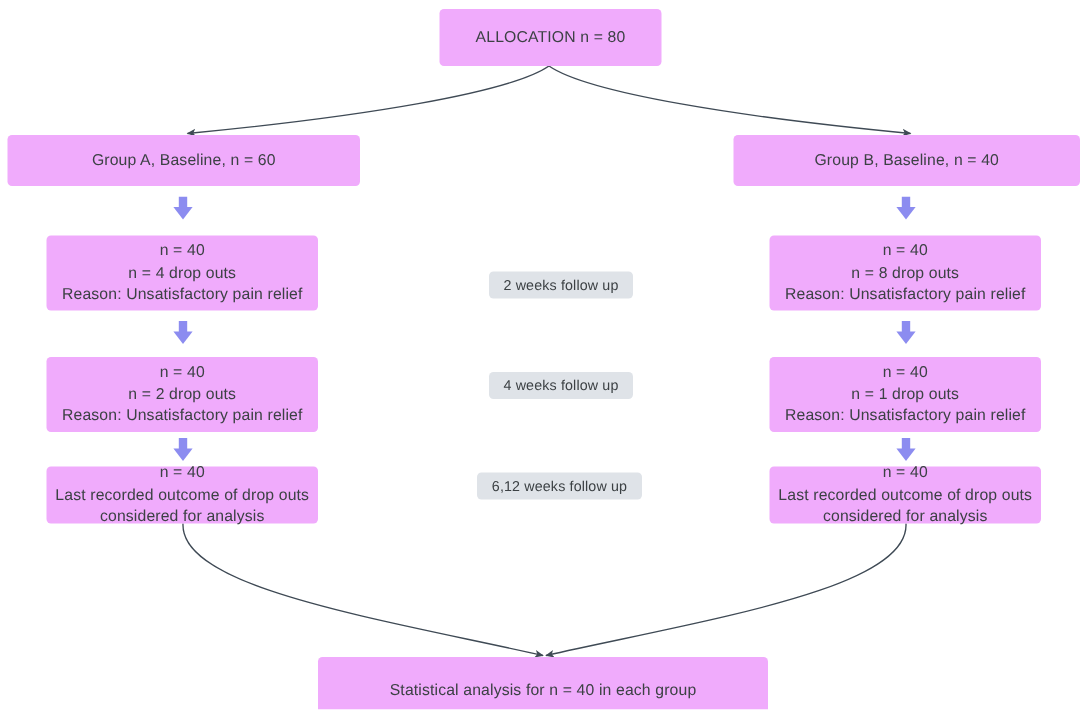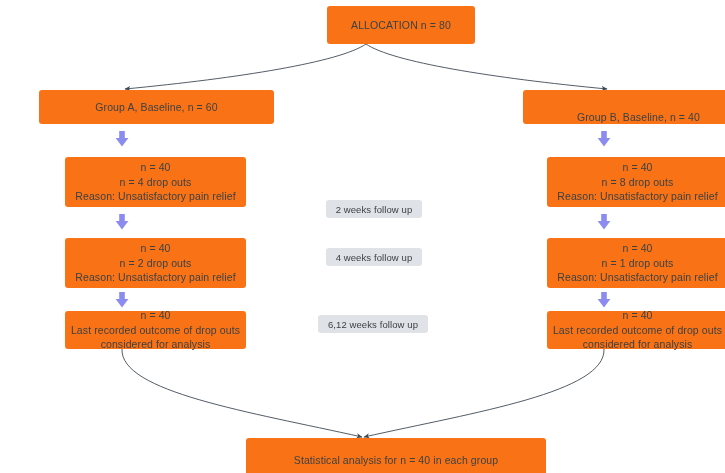--- a/index.html
+++ b/index.html
@@ -23,33 +23,32 @@
     position: absolute;
     left: 0;
     top: 0;
     width: 725px;
     height: 473px;
     pointer-events: none;
   }
   .node {
     position: absolute;
     box-sizing: border-box;
-    background: #f97316;
+    background: #f0abfc;
     border-radius: 3px;
     color: #3c4144;
     display: flex;
     flex-direction: column;
     align-items: center;
     justify-content: center;
     text-align: center;
     font-size: 10.5px;
     line-height: 14.5px;
     letter-spacing: 0.1px;
     white-space: pre-line;
-    margin-left: 34px;
   }
   .node span {
     display: block;
     width: 100%;
   }
   .tag {
     position: absolute;
     box-sizing: border-box;
     background: #dfe3e8;
     border-radius: 3px;
@@ -132,21 +131,21 @@
       <path d="M0.6,7 L13.4,7 L7,15.4 Z" fill="#8c8cf0"></path>
     </svg>
   </div>
 
   <div class="node" style="left:31px; top:311px; width:181px; height:38px;">
     <span class="vtext">n = 40
 Last recorded outcome of drop outs
 considered for analysis</span>
   </div>
 
-  <div class="node" style="left:489px; top:90px; width:231px; height:34px;justify-content:flex-end;">
+  <div class="node" style="left:489px; top:90px; width:231px; height:34px;">
     <span class="vtext">Group B, Baseline, n = 40</span>
   </div>
 
   <div class="arrow-icon" style="left:597px; top:131px;">
     <svg viewBox="0 0 14 16" xmlns="http://www.w3.org/2000/svg">
       <rect x="4.2" y="0" width="5.6" height="8" fill="#8c8cf0"></rect>
       <path d="M0.6,7 L13.4,7 L7,15.4 Z" fill="#8c8cf0"></path>
     </svg>
   </div>
 
@@ -175,21 +174,21 @@
       <path d="M0.6,7 L13.4,7 L7,15.4 Z" fill="#8c8cf0"></path>
     </svg>
   </div>
 
   <div class="node" style="left:513px; top:311px; width:181px; height:38px;">
     <span class="vtext">n = 40
 Last recorded outcome of drop outs
 considered for analysis</span>
   </div>
 
-  <div class="tag" style="left:326px; top:181px; width:96px; height:18px;margin-top:19px;">
+  <div class="tag" style="left:326px; top:181px; width:96px; height:18px;">
     <span>2 weeks follow up</span>
   </div>
 
   <div class="tag" style="left:326px; top:248px; width:96px; height:18px;">
     <span>4 weeks follow up</span>
   </div>
 
   <div class="tag" style="left:318px; top:315px; width:110px; height:18px;align-items:center;">
     <span>6,12 weeks follow up</span>
   </div>

